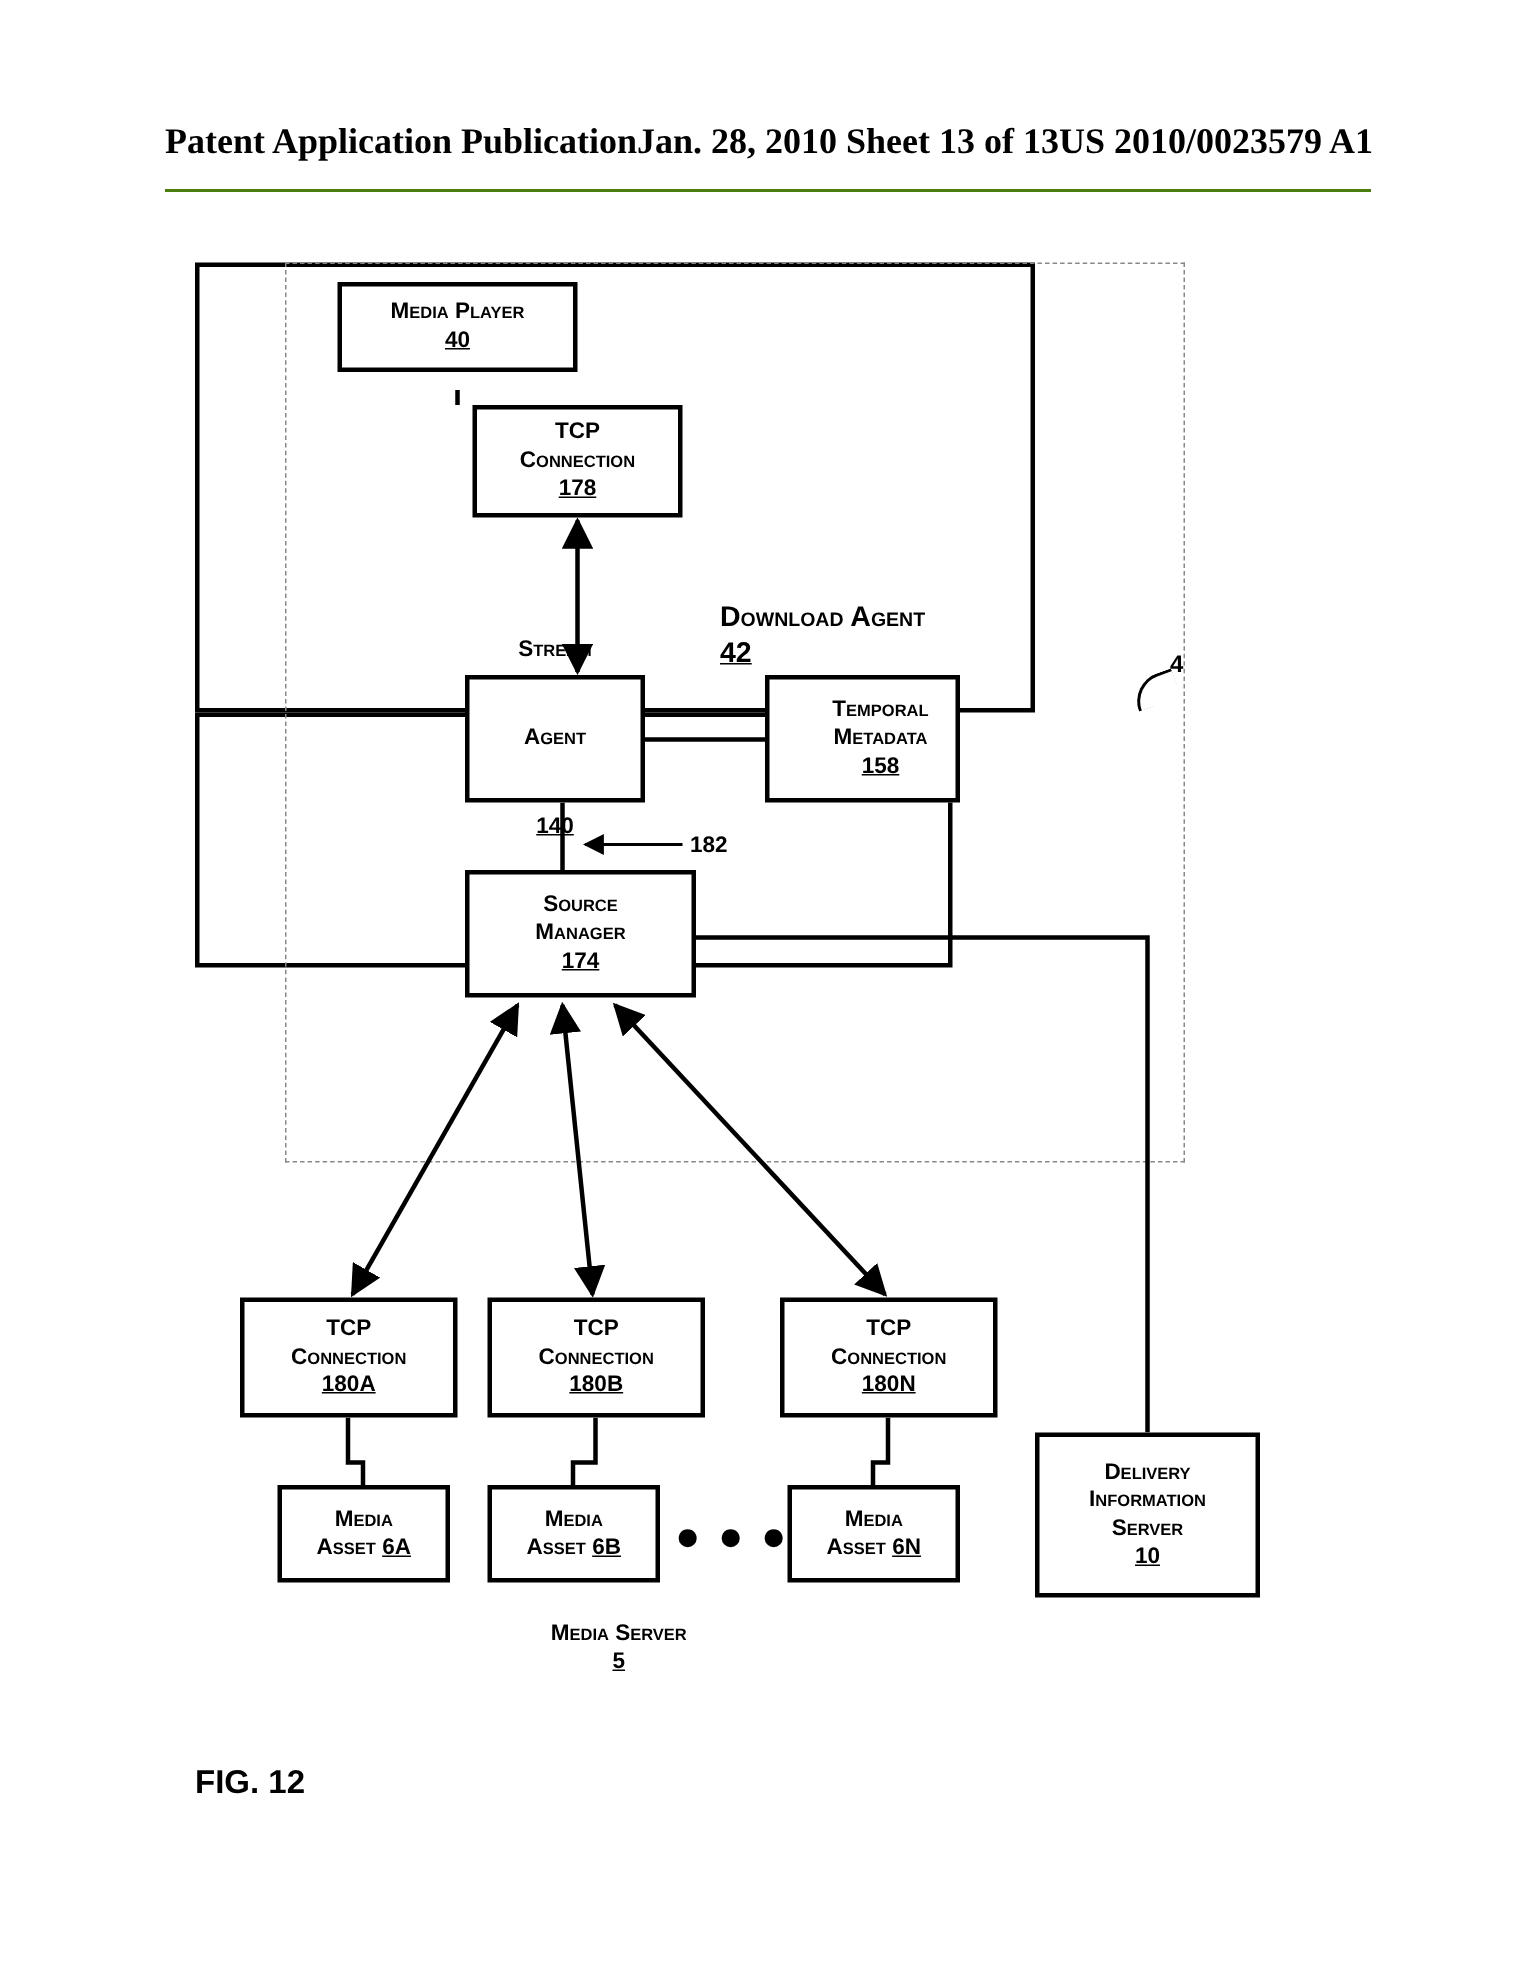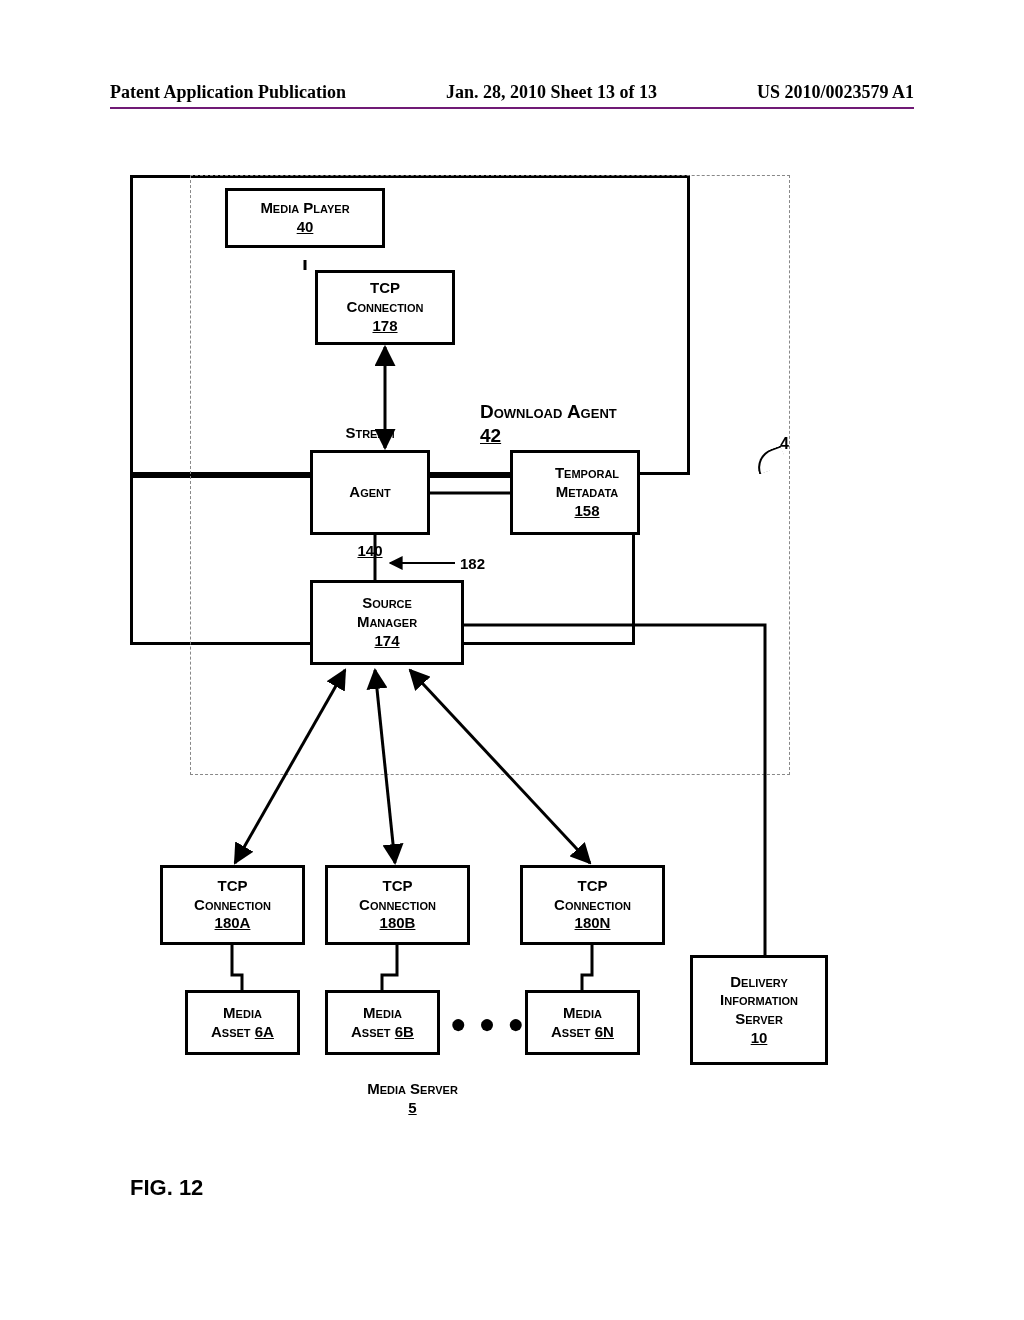--- a/index.html
+++ b/index.html
@@ -14,24 +14,24 @@
     position: absolute;
     top: 0; left: 0; right: 0; bottom: 0;
   }
   .header {
     position: absolute;
     top: 82px;
     left: 110px;
     right: 110px;
     display: flex;
     justify-content: space-between;
-    font-size: 18px;
-    font-weight: bold;
-    border-bottom: 2px solid #701a75;
-    padding-bottom: 4px;
+    font-size: 24px;
+    font-weight: bold;
+    border-bottom: 2px solid #4d7c0f;
+    padding-bottom: 17px;
   }
   .header span { white-space: nowrap; }
 
   .diagram {
     position: absolute;
     top: 175px;
     left: 130px;
     width: 750px;
     height: 1000px;
   }
@@ -126,21 +126,21 @@
   .asset6b { left: 195px; top: 815px; width: 115px; height: 65px; }
   .asset6n { left: 395px; top: 815px; width: 115px; height: 65px; }
 
   .dots {
     position: absolute;
     left: 320px; top: 833px;
     font-size: 28px; font-weight: bold; letter-spacing: 2px;
     font-family: Arial, sans-serif;
   }
 
-  .delivery { left: 560px; top: 780px; width: 138px; height: 110px; }
+  .delivery { left: 560px; top: 780px; width: 150px; height: 110px; }
 
   .fig-label {
     position: absolute;
     left: 130px;
     top: 1175px;
     font-family: Arial, sans-serif;
     font-weight: bold;
     font-size: 22px;
   }
 

